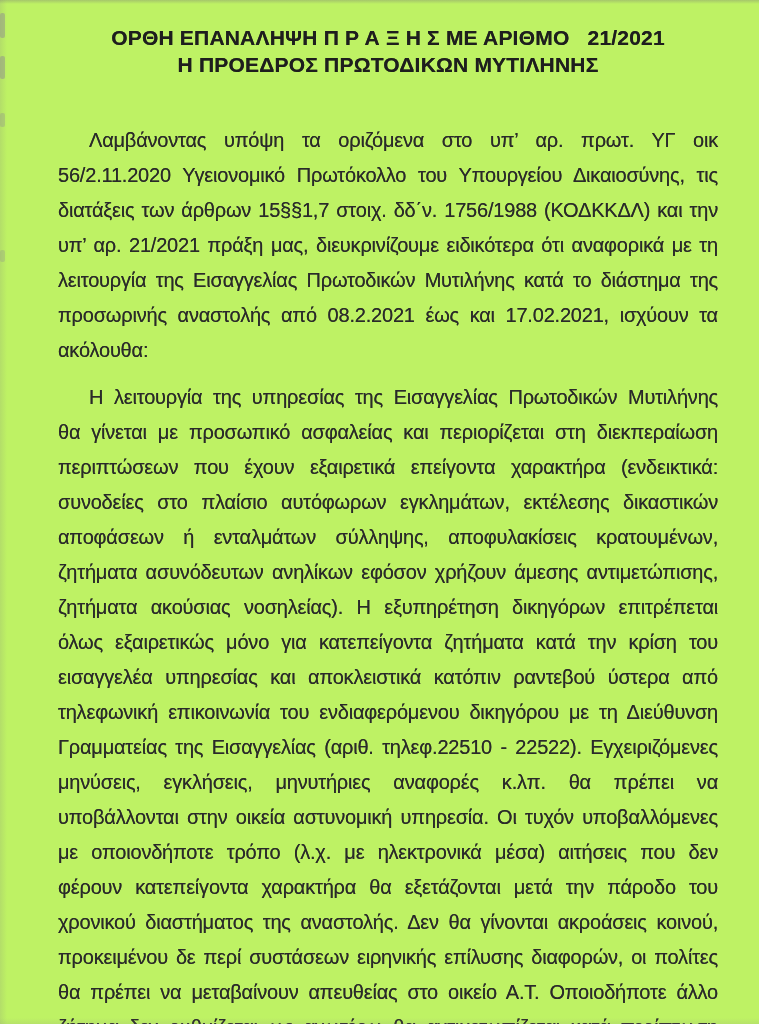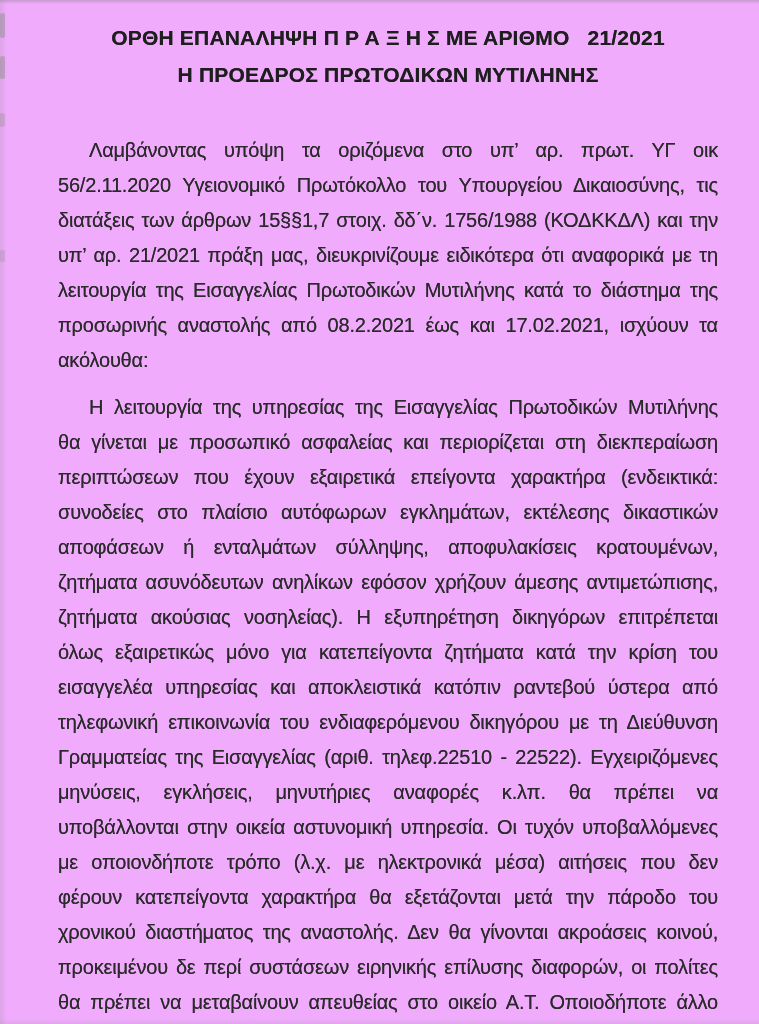--- a/index.html
+++ b/index.html
@@ -7,21 +7,21 @@
     padding: 0;
     background: #e9e9e7;
   }
   .page {
     position: relative;
     width: 759px;
     height: 1024px;
     margin: 0 auto;
     box-sizing: border-box;
     padding: 18px 29px 0 46px;
-    background: #f0abfc;
+    background: #bef264;
     overflow: hidden;
     font-family: "Liberation Sans", "DejaVu Sans", sans-serif;
     color: #272727;
   }
   
   .edge-top {
     position: absolute;
     top: 0; left: 0; right: 0;
     height: 4px;
     background: linear-gradient(180deg, rgba(120,120,118,0.35), rgba(120,120,118,0));
@@ -60,21 +60,21 @@
     font-size: 21px;
     font-weight: 700;
     text-align: center;
     letter-spacing: 0.2px;
     line-height: 23px;
     margin: 0;
     white-space: pre-wrap;
     color: #1e1e1e;
     text-shadow: 0 0 0.5px rgba(25,25,25,0.8);
   }
-  .doc-subtitle { margin-top: 14px; }
+  .doc-subtitle { margin-top: 4px; }
 
   .doc-body { margin-top: 47px; }
   .doc-body p {
     font-size: 20px;
     line-height: 35px;
     text-align: justify;
     text-indent: 31px;
     margin: 12px;
     letter-spacing: -0.2px;
     word-spacing: 1.5px;

